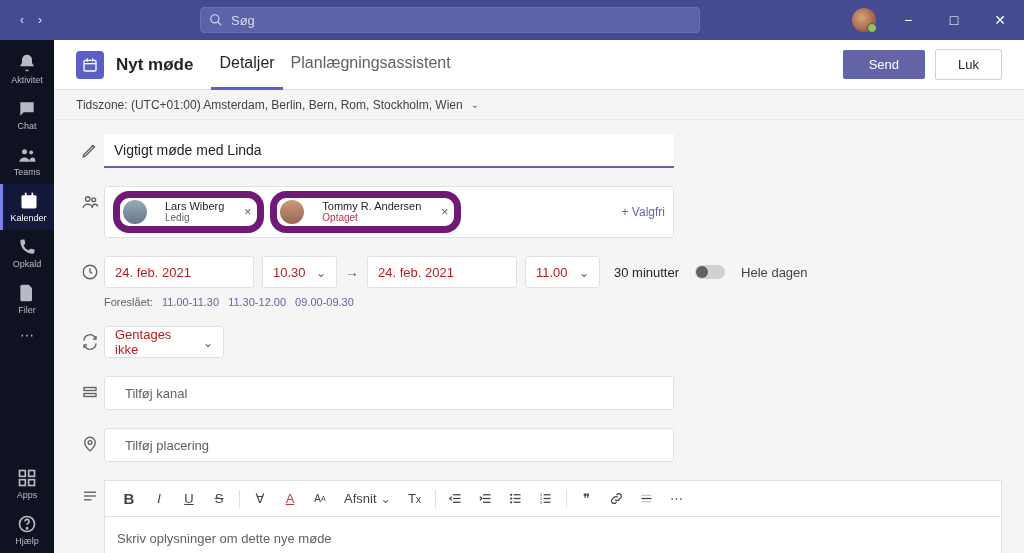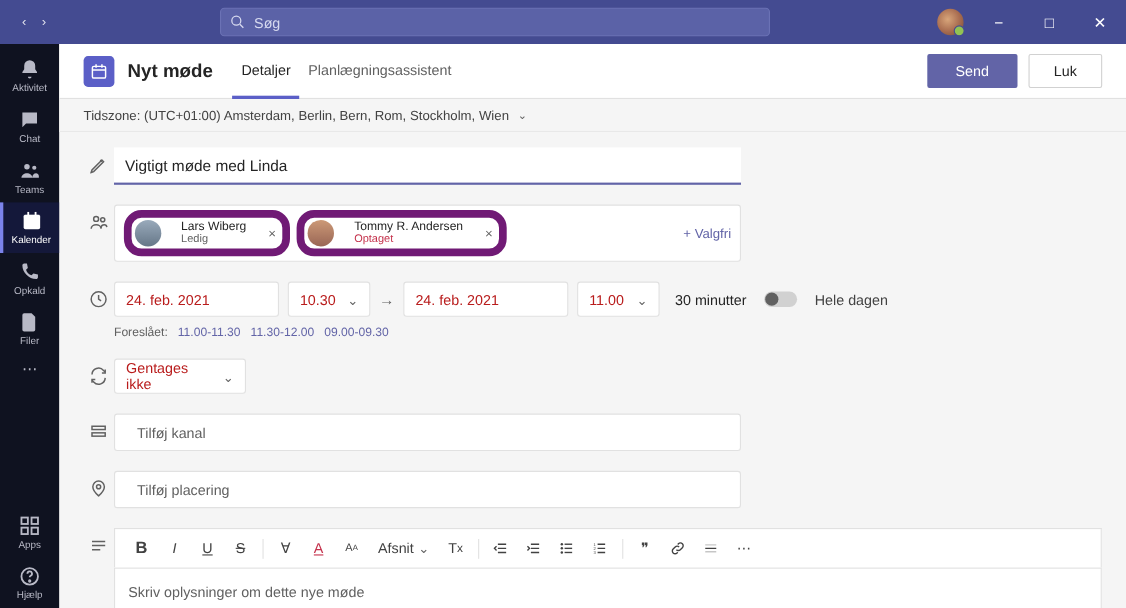--- a/index.html
+++ b/index.html
@@ -22,23 +22,23 @@
   .rail .item.active { background:#14183a; color:#fff; border-left:3px solid #7b83eb; }
   .rail .item svg { width:20px; height:20px; }
   .rail .spacer { flex:1; }
 
   
   .main { position:absolute; top:40px; left:54px; right:0; bottom:0; background:#f5f5f5; display:flex; flex-direction:column; }
 
   .header { height:50px; background:#fff; display:flex; align-items:center; padding:0 22px; border-bottom:1px solid #e1e1e1; }
   .header .cal-icon { width:28px; height:28px; border-radius:4px; background:#5b5fc7; display:flex; align-items:center; justify-content:center; color:#fff; margin-right:12px; }
   .header .title { font-weight:700; font-size:17px; color:#242424; margin-right:18px; }
-  .header .tab { font-size:13px; color:#616161; padding:0 8px; height:50px; display:flex; align-items:center; border-bottom:3px solid transparent; cursor:pointer; }
+  .header .tab { font-size:16px; color:#616161; padding:0 8px; height:50px; display:flex; align-items:center; border-bottom:3px solid transparent; cursor:pointer; }
   .header .tab.active { color:#242424; border-bottom-color:#5b5fc7; font-weight:500; }
-  .header .btns { margin-left:auto; display:flex; gap:10px; }
+  .header .btns { margin-left:auto; display:flex; gap:10px;align-items:center; }
   .btn-send { background:#6264a7; color:#fff; border:none; padding:7px 26px; font-size:13px; border-radius:2px; cursor:pointer; }
   .btn-close { background:#fff; color:#242424; border:1px solid #d1d1d1; padding:7px 22px; font-size:13px; border-radius:2px; cursor:pointer; }
 
   .tzbar { height:34px; background:#f5f5f5; border-bottom:1px solid #e8e8e8; display:flex; align-items:center; padding:0 22px; font-size:12px; color:#424242; }
   .tzbar .chev { margin-left:8px; font-size:10px; color:#616161; }
 
   .form { padding:14px 22px 0 22px; overflow-y:auto; }
   .row { display:flex; align-items:flex-start; margin-bottom:18px; }
   .row .icon { width:28px; flex:0 0 28px; color:#616161; display:flex; justify-content:center; padding-top:7px; }
   .row .icon svg { width:18px; height:18px; }

